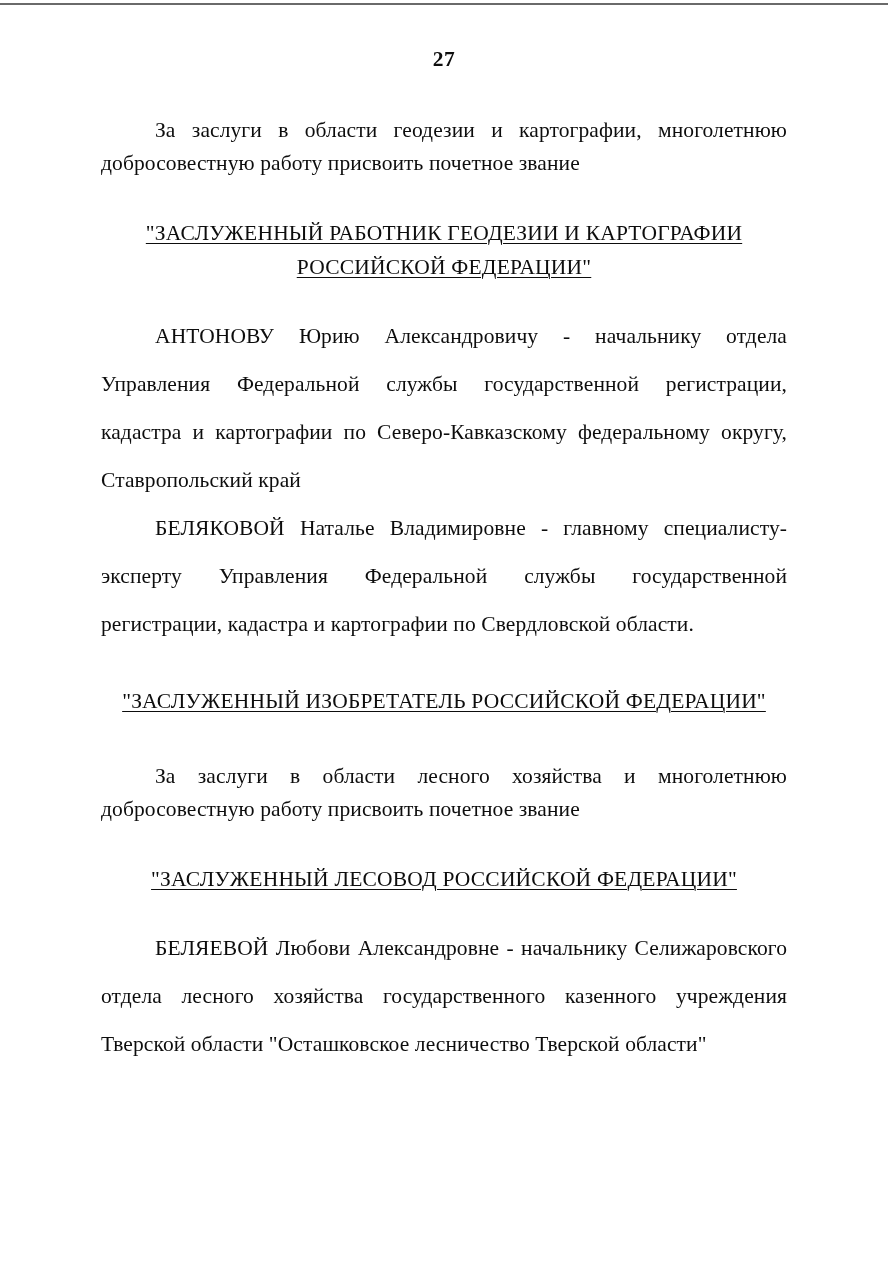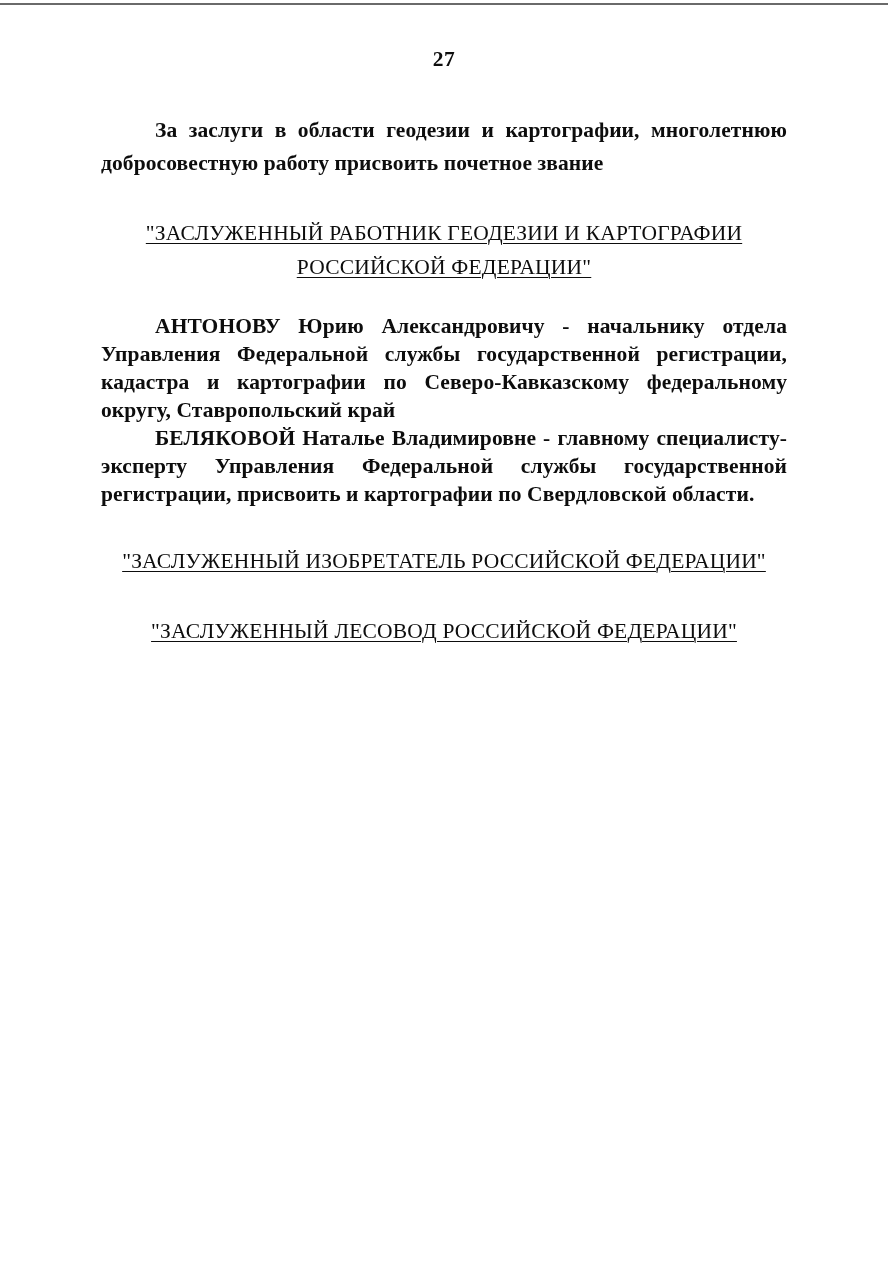--- a/index.html
+++ b/index.html
@@ -41,21 +41,21 @@
     font-size: 21.5px;
     font-weight: 700;
     letter-spacing: 0.5px;
     margin: 0;
     padding-top: 47px;
   }
 
   
   .lead {
     font-size: 21.5px;
-    font-weight: 700;
+    font-weight: 400;
     line-height: 33px;
     text-align: justify;
     text-align-last: left;
     text-indent: 54px;
     margin: 0;
     letter-spacing: 0.1px;
   }
 
   
   .award-title {
@@ -68,22 +68,22 @@
   }
   .award-title span {
     text-decoration: underline;
     text-underline-offset: 3px;
     text-decoration-thickness: 1px;
   }
 
   
   .recipient {
     font-size: 21.5px;
-    font-weight: 700;
-    line-height: 28px;
+    font-weight: 400;
+    line-height: 48px;
     text-align: justify;
     text-align-last: left;
     text-indent: 54px;
     margin: 0;
     letter-spacing: 0.1px;
   }
 
   
   .gap-lead-before   { margin-top: 42px; }
   .gap-title-before  { margin-top: 36px; }
@@ -102,27 +102,29 @@
   <p class="lead gap-lead-before">За заслуги в области геодезии и картографии, многолетнюю добросовестную работу присвоить почетное звание</p>
 
   <div class="award-title gap-title-before">
     <span>"ЗАСЛУЖЕННЫЙ РАБОТНИК ГЕОДЕЗИИ И КАРТОГРАФИИ</span>
   </div>
   <div class="award-title">
     <span>РОССИЙСКОЙ ФЕДЕРАЦИИ"</span>
   </div>
 
   <p class="recipient gap-body-before">АНТОНОВУ Юрию Александровичу - начальнику отдела Управления Федеральной службы государственной регистрации, кадастра и картографии по Северо-Кавказскому федеральному округу, Ставропольский край</p>
-  <p class="recipient gap-tight-before">БЕЛЯКОВОЙ Наталье Владимировне - главному специалисту-эксперту Управления Федеральной службы государственной регистрации, присвоить и картографии по Свердловской области.</p>
+  <p class="recipient gap-tight-before">БЕЛЯКОВОЙ Наталье Владимировне - главному специалисту-эксперту Управления Федеральной службы государственной регистрации, кадастра и картографии по Свердловской области.</p>
 
 
   <div class="award-title gap-title-before">
     <span>"ЗАСЛУЖЕННЫЙ ИЗОБРЕТАТЕЛЬ РОССИЙСКОЙ ФЕДЕРАЦИИ"</span>
   </div>
 
 
+  <p class="lead gap-lead-before">За заслуги в области лесного хозяйства и многолетнюю добросовестную работу присвоить почетное звание</p>
 
   <div class="award-title gap-title-before">
     <span>"ЗАСЛУЖЕННЫЙ ЛЕСОВОД РОССИЙСКОЙ ФЕДЕРАЦИИ"</span>
   </div>
 
+  <p class="recipient gap-body-before">БЕЛЯЕВОЙ Любови Александровне - начальнику Селижаровского отдела лесного хозяйства государственного казенного учреждения Тверской области "Осташковское лесничество Тверской области"</p>
 
 </div>
 
 </body></html>

